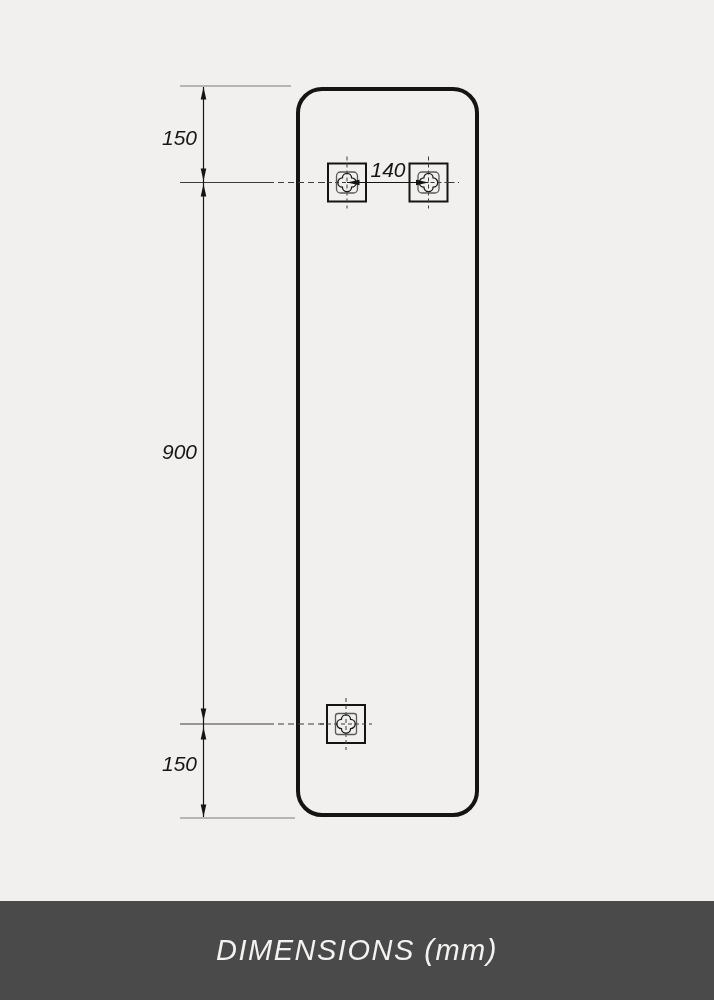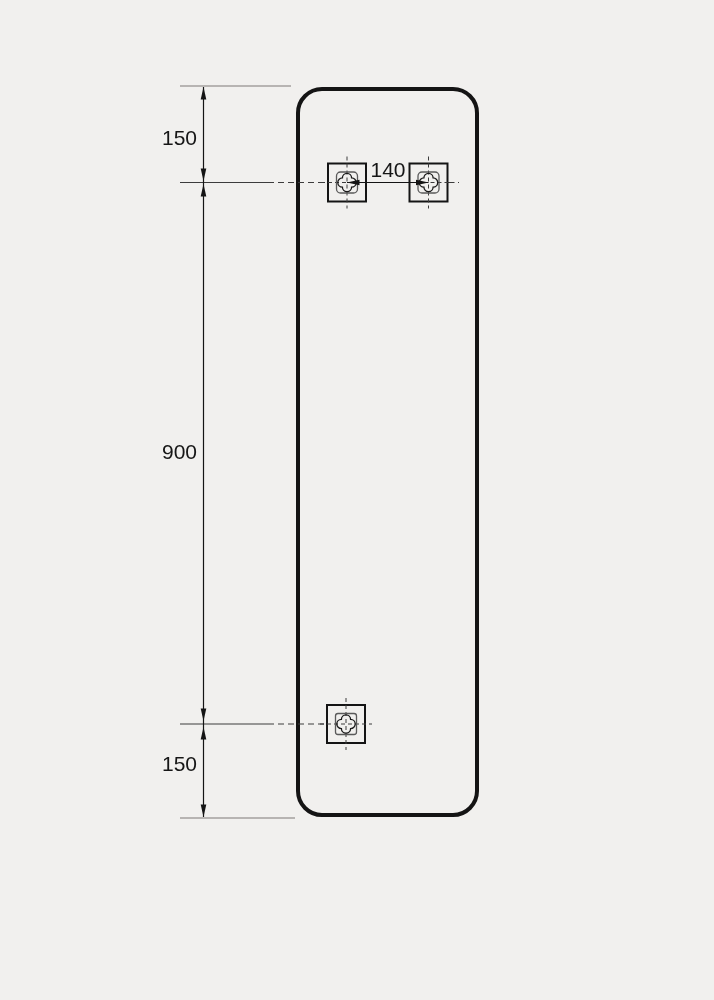--- a/index.html
+++ b/index.html
@@ -4,21 +4,21 @@
 <style>
   html, body {
     margin: 0; padding: 0;
     width: 714px; height: 1000px;
     background: #f1f0ee;
     font-family: "Liberation Sans", sans-serif;
     overflow: hidden;
   }
   .page {
     position: relative;
-    width: 714px; height: 1000px;
+    width: 714px; height: 1000px; font-style: italic;
   }
   .stage {
     position: absolute; left: 0; top: 0;
     width: 714px; height: 901px;
     background: #f1f0ee;
   }
   .stage svg { display: block; }
   svg text.dim-label {
     font-family: "Liberation Sans", sans-serif;
     font-size: 21px;
@@ -100,14 +100,17 @@
         <polygon points="428.5,182.5 416,179.7 416,185.3" fill="#141414"></polygon>
       </g>
 
       <text class="dim-label" x="197" y="145" text-anchor="end">150</text>
       <text class="dim-label" x="197" y="459" text-anchor="end">900</text>
       <text class="dim-label" x="197" y="771" text-anchor="end">150</text>
       <text class="dim-label" x="388" y="177" text-anchor="middle">140</text>
     </svg>
   </div>
 
+  <div class="footer">
+    <span class="footer-text">DIMENSIONS (mm)</span>
+  </div>
 
 </div>
 
 </body></html>

